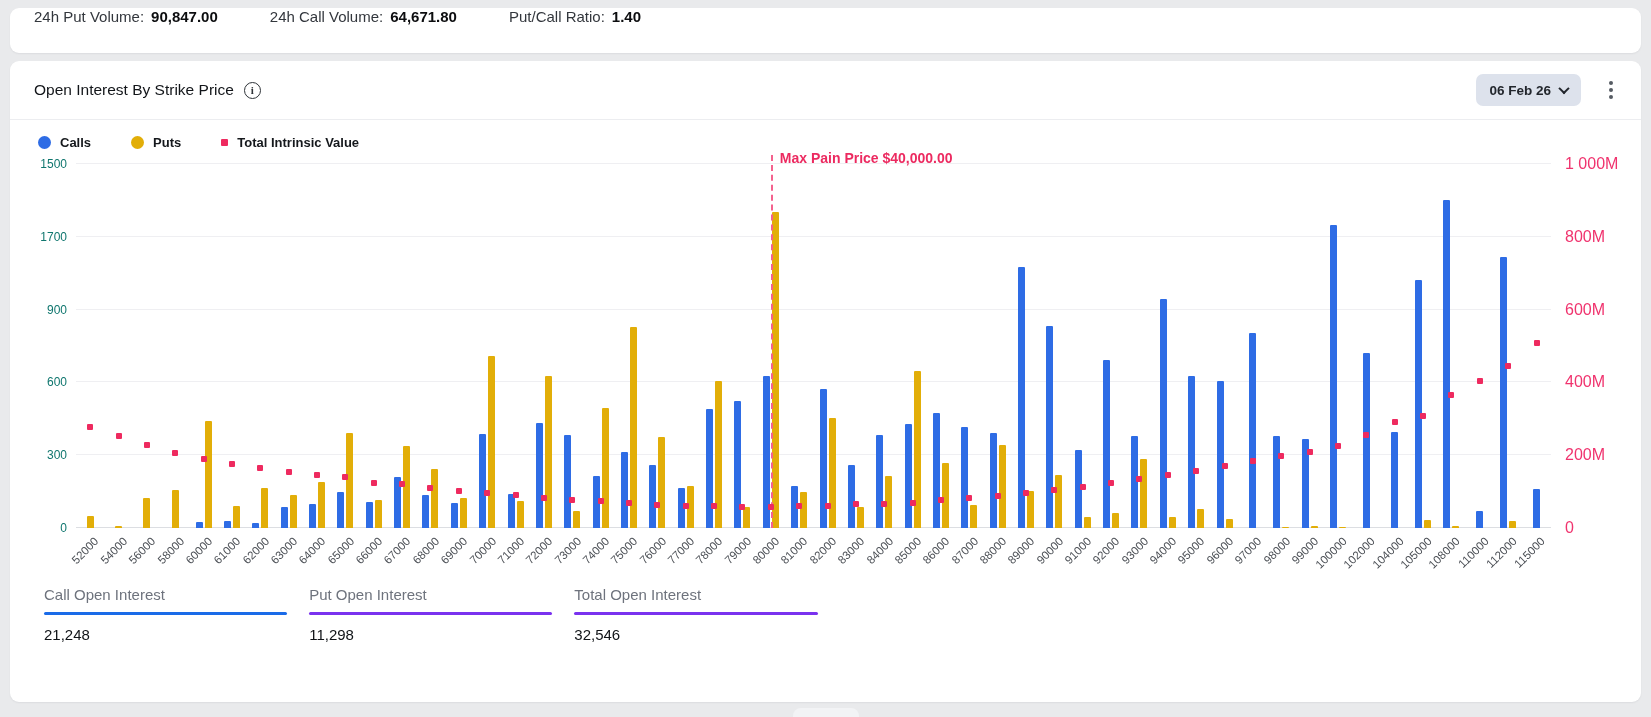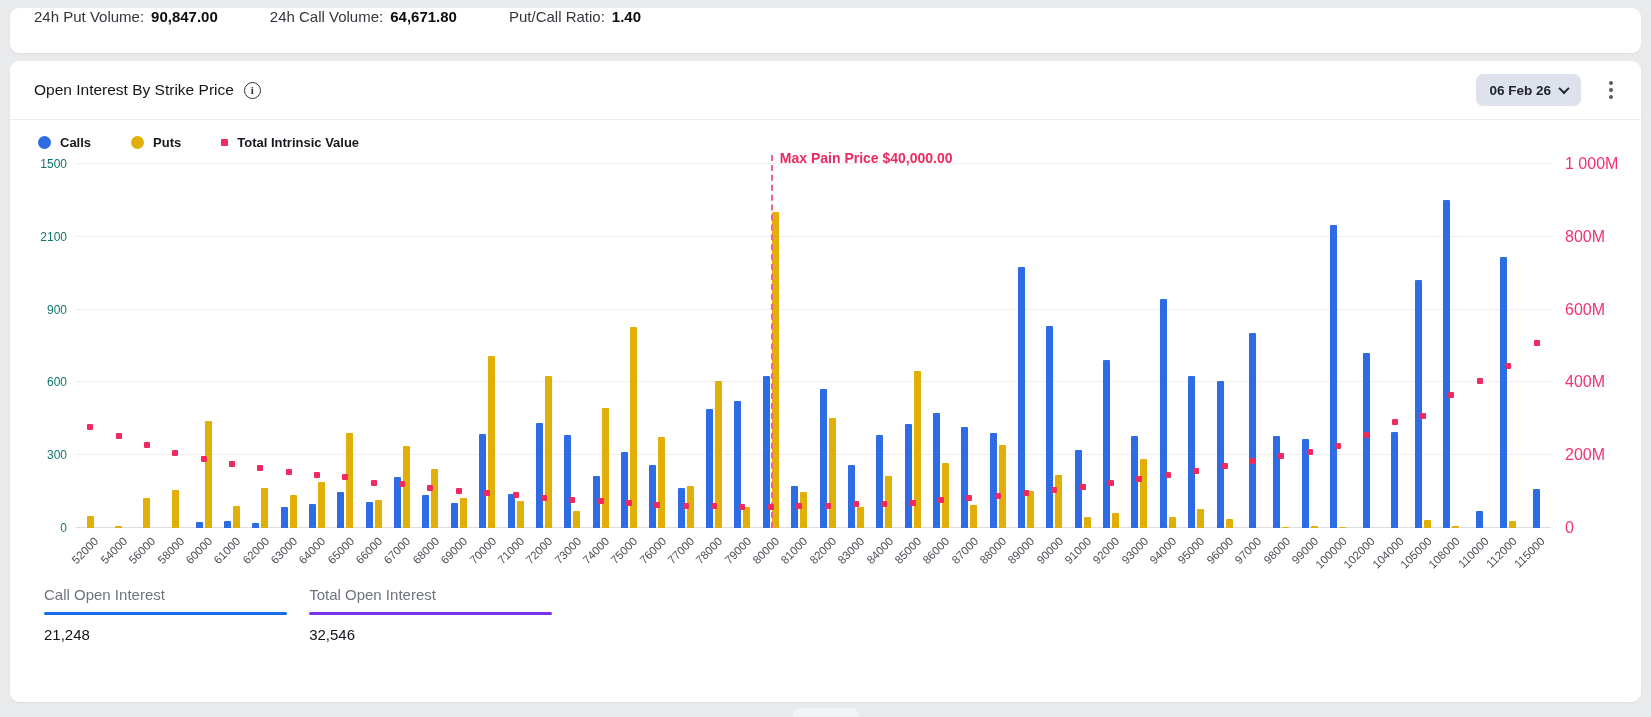--- a/index.html
+++ b/index.html
@@ -142,21 +142,21 @@
       <span>Total Intrinsic Value</span>
     </div>
   </div>
 
   <div class="chart-row">
     <div class="axis-left" id="yAxisLeft">
         <div class="tick" style="bottom: 0%;">0</div>
         <div class="tick" style="bottom: 20%;">300</div>
         <div class="tick" style="bottom: 40%;">600</div>
         <div class="tick" style="bottom: 60%;">900</div>
-        <div class="tick" style="bottom: 80%;">2100</div>
+        <div class="tick" style="bottom: 80%;">1700</div>
         <div class="tick" style="bottom: 100%;">1500</div>
       </div>
     <div class="plot" id="plot">
         <div class="gridline zero" style="bottom: 0%;"></div>
         <div class="gridline" style="bottom: 20%;"></div>
         <div class="gridline" style="bottom: 40%;"></div>
         <div class="gridline" style="bottom: 60%;"></div>
         <div class="gridline" style="bottom: 80%;"></div>
         <div class="gridline" style="bottom: 100%;"></div>
         <div class="slot">
@@ -475,20 +475,25 @@
       </div>
   </div>
 
   <div class="stats-row" id="statsRow">
       <div class="stat">
         <div class="s-label">Call Open Interest</div>
         <div class="s-line" style="background: rgb(26, 107, 232);"></div>
         <div class="s-value">21,248</div>
       </div>
       <div class="stat">
+        <div class="s-label">Put Open Interest</div>
+        <div class="s-line" style="background: rgb(122, 50, 239);"></div>
+        <div class="s-value">11,298</div>
+      </div>
+      <div class="stat">
         <div class="s-label">Total Open Interest</div>
         <div class="s-line" style="background: rgb(122, 50, 239);"></div>
         <div class="s-value">32,546</div>
       </div>
     </div>
 </div>
 
 <div class="bottom-notch"></div>
 
 </body></html>

